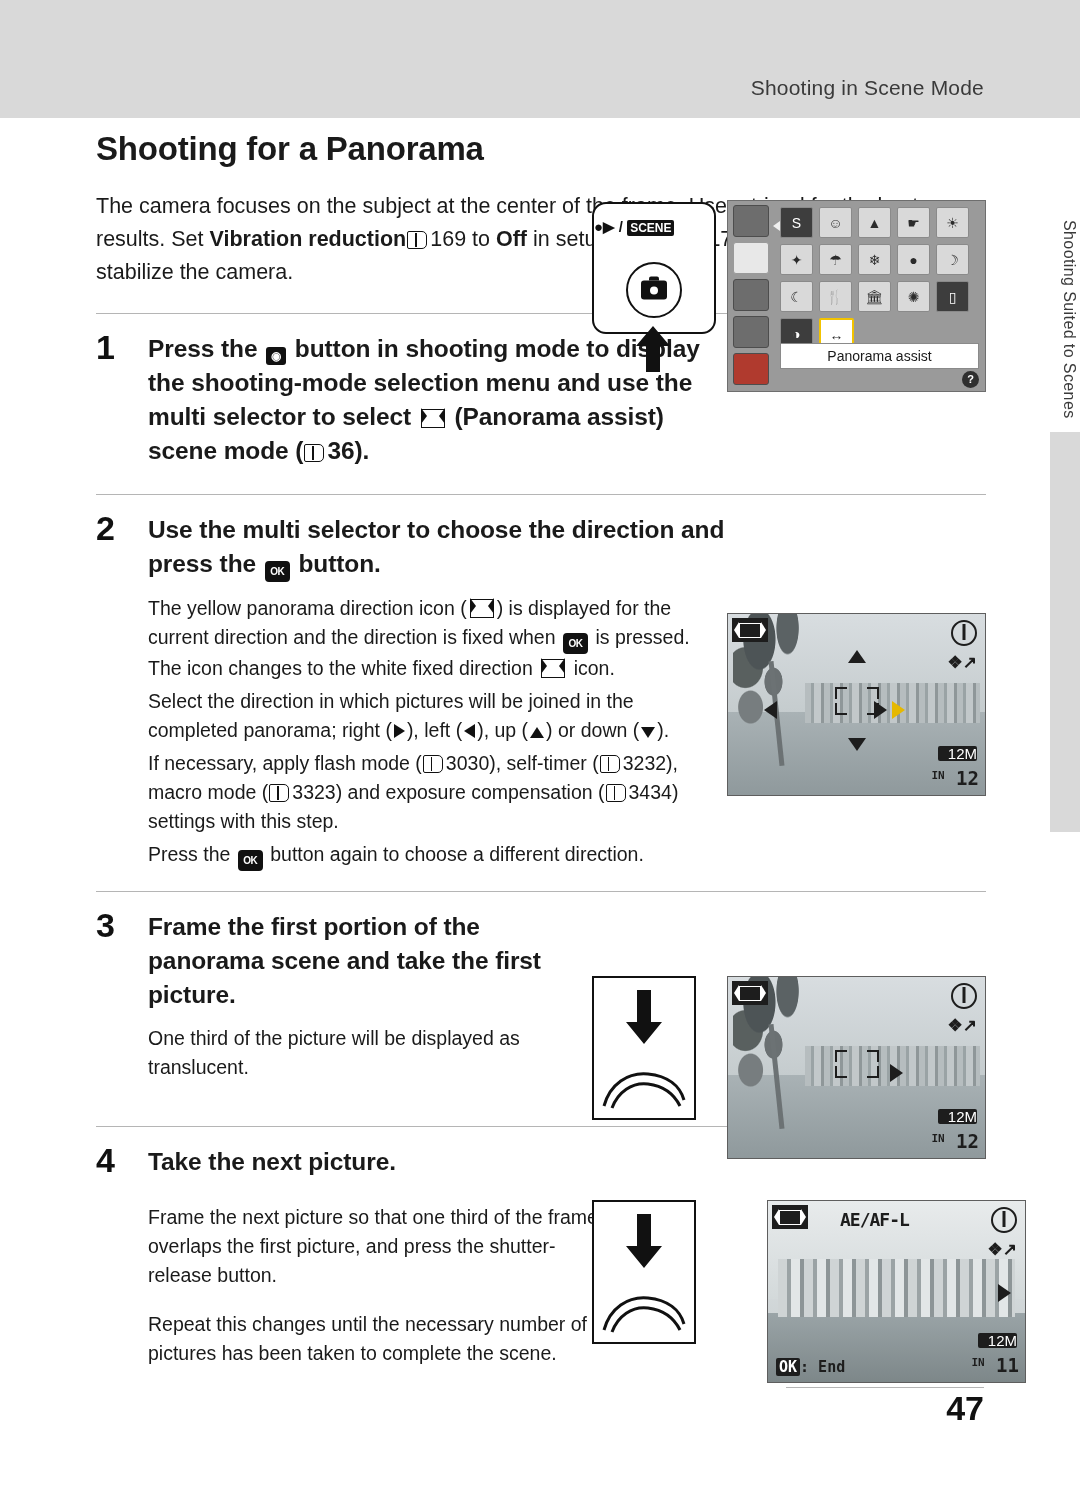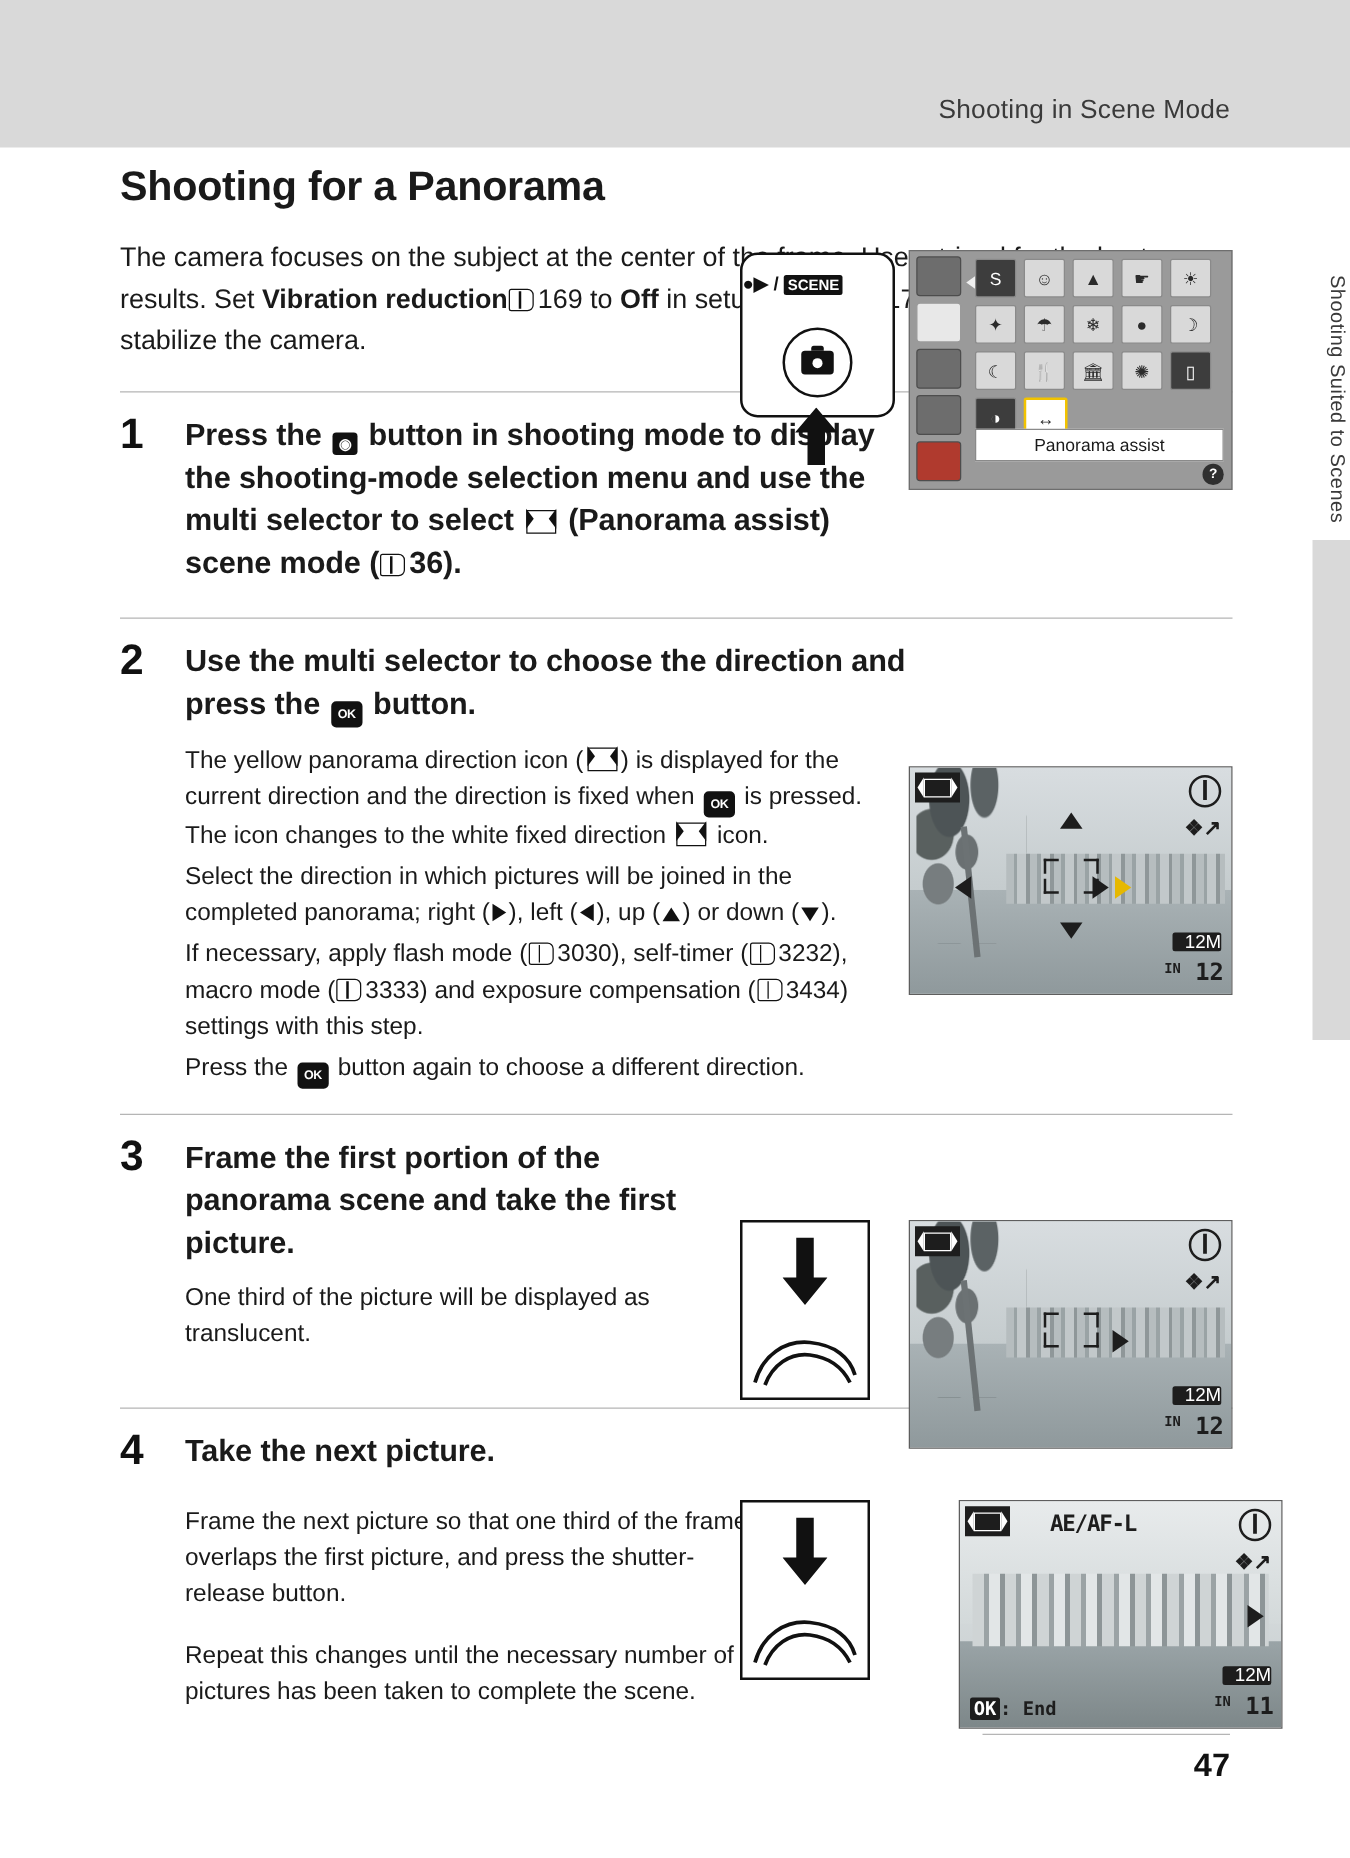--- a/index.html
+++ b/index.html
@@ -261,21 +261,21 @@
   }
   .hand .arrow{
     position:absolute;left:50%;top:12px;transform:translateX(-50%);
   }
   .hand .fingers{
     position:absolute;left:8px;right:8px;bottom:8px;height:44px;
   }
 
   .page-num{
     position:absolute;right:96px;bottom:58px;
-    font-size:26px;font-weight:bold;color:#111;
+    font-size:34px;font-weight:bold;color:#111;
   }
   .footer-rule{
     position:absolute;right:96px;bottom:98px;width:198px;border-top:1px solid #b5b5b5;
   }
 </style>
 </head>
 <body>
 
 <div class="page">
 
@@ -310,21 +310,21 @@
         <span>Use the multi selector to choose the direction and press the </span><span class="ok-badge">OK</span><span> button.</span>
       </div>
       <div class="step-body" style="width:580px">
         <p>
           <span>The yellow panorama direction icon (</span><span class="icon-pan"></span><span>) is displayed for the current direction and the direction is fixed when </span><span class="ok-badge">OK</span><span> is pressed. The icon changes to the white fixed direction </span><span class="icon-pan"></span><span> icon.</span>
         </p>
         <p>
           <span>Select the direction in which pictures will be joined in the completed panorama; right (</span><span class="tri tri-r"></span><span>), left (</span><span class="tri tri-l"></span><span>), up (</span><span class="tri tri-u"></span><span>) or down (</span><span class="tri tri-d"></span><span>).</span>
         </p>
         <p>
-          <span>If necessary, apply flash mode (</span><span class="icon-book"></span><span>30</span><span>30), self-timer (</span><span class="icon-book"></span><span>32</span><span>32), macro mode (</span><span class="icon-book"></span><span>33</span><span>33) and exposure compensation (</span><span class="icon-book"></span><span>34</span><span>34) settings with this step.</span>
+          <span>If necessary, apply flash mode (</span><span class="icon-book"></span><span>30</span><span>30), self-timer (</span><span class="icon-book"></span><span>32</span><span>32), macro mode (</span><span class="icon-book"></span><span>33</span><span>23) and exposure compensation (</span><span class="icon-book"></span><span>34</span><span>34) settings with this step.</span>
         </p>
         <p>
           <span>Press the </span><span class="ok-badge">OK</span><span> button again to choose a different direction.</span>
         </p>
       </div>
     </div>
 
     <hr class="rule" style="margin-top:20px">
 
     <div class="step">

